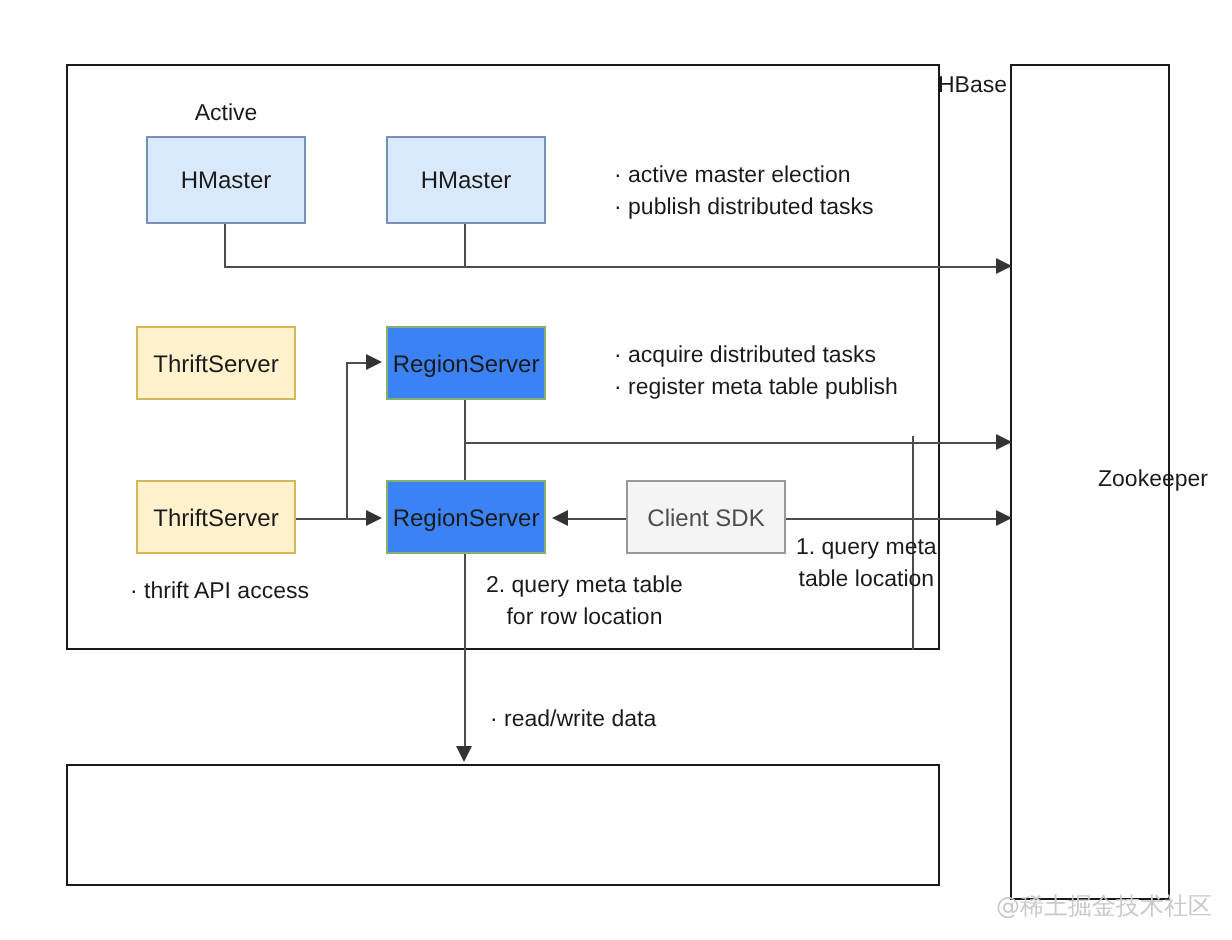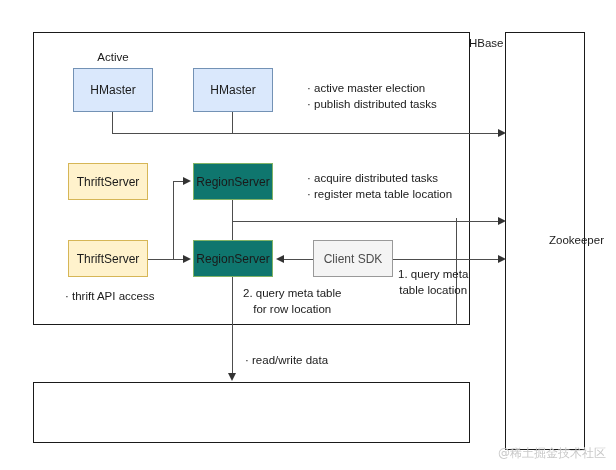--- a/index.html
+++ b/index.html
@@ -40,21 +40,21 @@
     display:flex;
     align-items:center;
     justify-content:center;
     font-size:12px;
     border-width:1.2px;
     border-style:solid;
     white-space:nowrap;
   }
   .node-blue{background:#dae8fc;border-color:#7392b5;color:#1a1a1a;}
   .node-yellow{background:#fff2cc;border-color:#d6b656;color:#1a1a1a;}
-  .node-green{background:#0f766e;border-color:#82b366;color:#1a1a1a;}
+  .node-green{background:#3b82f6;border-color:#82b366;color:#1a1a1a;}
   .node-gray{background:#f4f4f4;border-color:#999999;color:#4d4d4d;}
 
   #hmaster-active{left:73px;top:68px;width:80px;height:44px;}
   #hmaster-backup{left:193px;top:68px;width:80px;height:44px;}
   #thriftserver-1{left:68px;top:163px;width:80px;height:37px;}
   #thriftserver-2{left:68px;top:240px;width:80px;height:37px;}
   #regionserver-1{left:193px;top:163px;width:80px;height:37px;}
   #regionserver-2{left:193px;top:240px;width:80px;height:37px;}
   #client-sdk{left:313px;top:240px;width:80px;height:37px;}
 
@@ -170,21 +170,21 @@
   <div class="line-v" style="left:232px;top:277px;height:97px;"></div>
   <div class="arrow-d" style="left:228px;top:373px;"></div>
 
   <div class="note" id="note-master">
     <span class="note-line">· active master election</span>
     <span class="note-line">· publish distributed tasks</span>
   </div>
 
   <div class="note" id="note-region">
     <span class="note-line">· acquire distributed tasks</span>
-    <span class="note-line">· register meta table location</span>
+    <span class="note-line">· register meta table publish</span>
   </div>
 
   <div class="note" id="note-thrift">· thrift API access</div>
 
   <div class="note" id="note-rw">· read/write data</div>
 
   <div class="note" id="note-q1">
     <span class="note-line">1. query meta</span>
     <span class="note-line">table location</span>
   </div>

